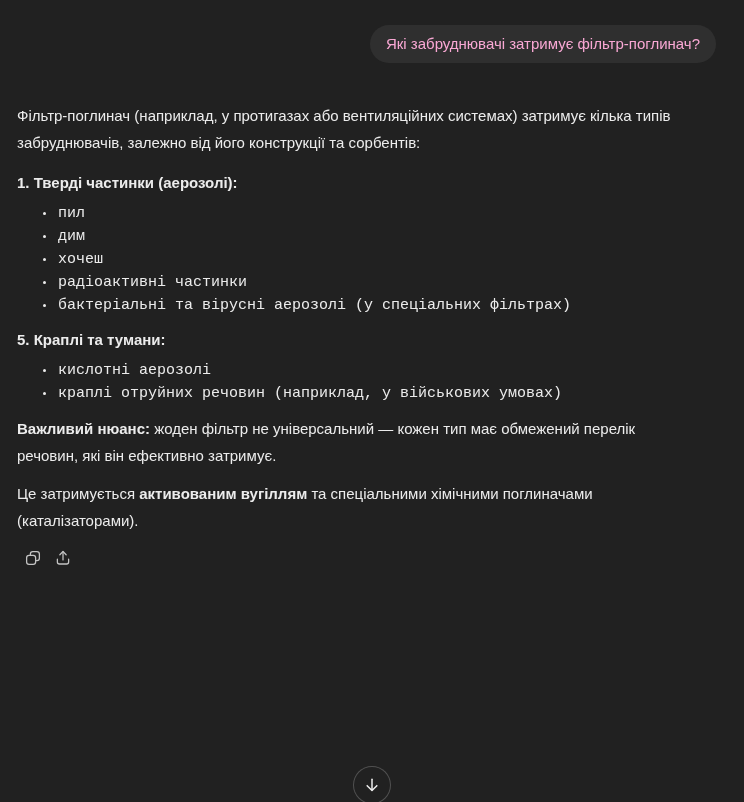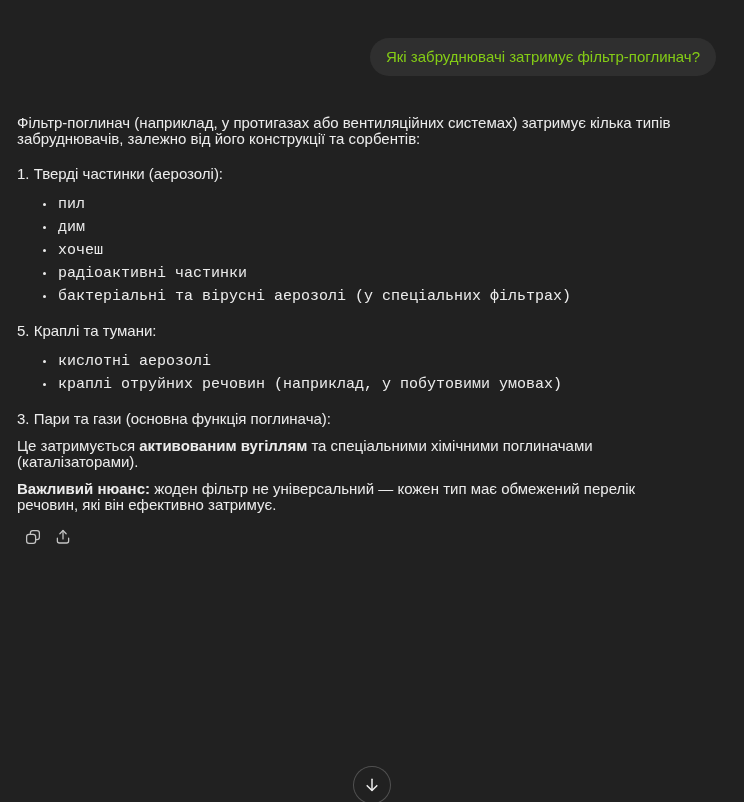--- a/index.html
+++ b/index.html
@@ -27,37 +27,36 @@
     display: flex;
     justify-content: flex-end;
     padding: 25px 28px 0 17px;
   }
   .bubble {
     background: #2f2f2f;
     border-radius: 19px;
     padding: 8px 16px;
     line-height: 22px;
     max-width: 480px;
-    color: #84cc16;
-    margin-top: 13px;
+    color: #f9a8d4;
   }
   
   .assistant {
     margin-top: 39px;
     padding-left: 17px;
     padding-right: 27px;
     max-width: 727px;
   }
   .assistant p {
     margin: 0 0 11px 0;
-    line-height: 16px;
+    line-height: 27px;
   }
   .assistant p.intro { margin-bottom: 14px; }
   .assistant p.heading {
-    font-weight: 400;
+    font-weight: 700;
     margin: 4px 0 6px 0;
     line-height: 26px;
   }
   .assistant ul {
     margin: 0 0 10px 0;
     padding-left: 39px;
     list-style: disc;
     font-family: Liberation Mono, monospace;
   }
   .assistant li {
@@ -127,28 +126,27 @@
       <li>пил</li>
       <li>дим</li>
       <li>хочеш</li>
       <li>радіоактивні частинки</li>
       <li>бактеріальні та вірусні аерозолі (у спеціальних фільтрах)</li>
     </ul>
 
     <p class="heading">5. Краплі та тумани:</p>
     <ul>
       <li>кислотні аерозолі</li>
-      <li>краплі отруйних речовин (наприклад, у побутовими умовах)</li>
+      <li>краплі отруйних речовин (наприклад, у військових умовах)</li>
     </ul>
 
-    <p class="heading">3. Пари та гази (основна функція поглинача):</p>
+
+    <p><strong>Важливий нюанс:</strong><span> жоден фільтр не універсальний — кожен тип має обмежений перелік речовин, які він ефективно затримує.</span></p>
 
     <p><span>Це затримується </span><strong>активованим вугіллям</strong><span> та спеціальними хімічними поглиначами (каталізаторами).</span></p>
-
-    <p><strong>Важливий нюанс:</strong><span> жоден фільтр не універсальний — кожен тип має обмежений перелік речовин, які він ефективно затримує.</span></p>
 
   </div>
 
   <div class="actions">
     <button class="icon-btn">
       <span>
         <svg width="18" height="18" viewBox="0 0 24 24" fill="none" stroke="currentColor" stroke-width="1.7" stroke-linecap="round" stroke-linejoin="round">
           <rect x="8.5" y="3.5" width="12" height="12" rx="3.2"></rect>
           <rect x="3.5" y="8.5" width="12" height="12" rx="3.2" fill="#212121"></rect>
         </svg>

